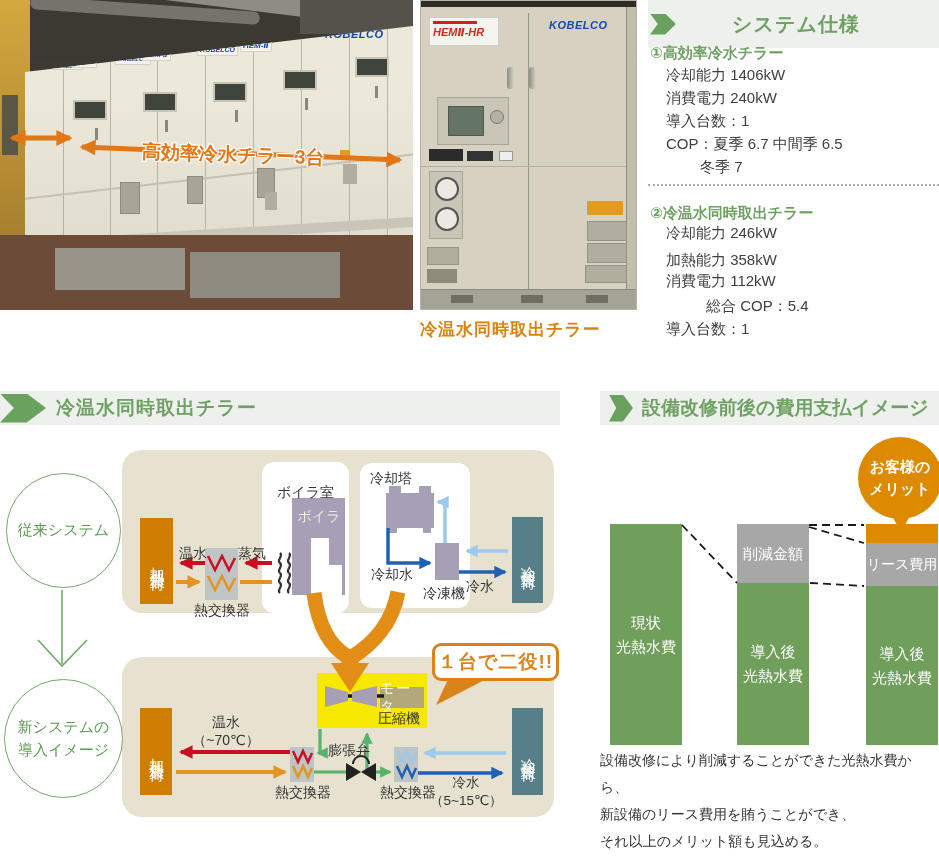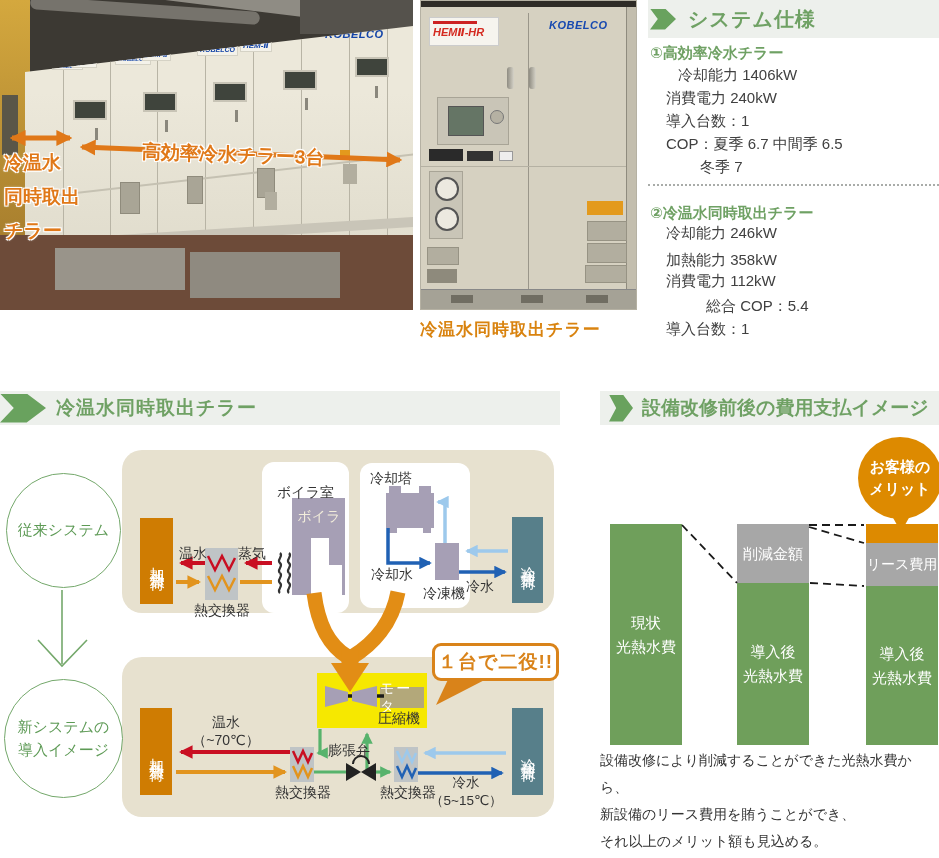--- a/index.html
+++ b/index.html
@@ -96,23 +96,20 @@
       <div class="chip" style="left:90px;top:55px;font-size:6px;">KOBELCO</div>
       <div class="chip" style="left:117px;top:50px;font-size:7px;">HEM-Ⅱ</div>
       <div class="chip" style="left:172px;top:45px;font-size:7px;">KOBELCO</div>
       <div class="chip" style="left:215px;top:40px;font-size:8px;">HEM-Ⅱ</div>
       <div class="abs" style="left:300px;top:28px;color:#1545a8;font-weight:bold;font-style:italic;font-size:11px;letter-spacing:0.5px;">KOBELCO</div>
     </div>
     <div class="abs" style="left:0;top:235px;width:413px;height:75px;background:#6d4b39;"></div>
     <div class="abs" style="left:55px;top:248px;width:130px;height:42px;background:#99948a;"></div>
     <div class="abs" style="left:190px;top:252px;width:150px;height:46px;background:#8f8a80;"></div>
   </div>
-  <div class="anno-text" style="left:4px;top:146px;font-size:19px;line-height:34px;">冷温水
-同時取出
-チラー</div>
   <div class="anno-text" style="left:142px;top:142px;font-size:19px;transform:rotate(2deg);">高効率冷水チラー3台</div>
 
   <div class="photoM">
     <div class="abs" style="left:0;top:0;width:217px;height:6px;background:#2f2c27;"></div>
     <div class="abs" style="left:107px;top:12px;width:1px;height:278px;background:#9a968a;"></div>
     <div class="abs" style="left:0;top:165px;width:217px;height:1px;background:#b5b1a3;"></div>
     <div class="abs" style="left:205px;top:6px;width:12px;height:284px;background:#c3beae;border-left:1px solid #8f8b7e;"></div>
     <div class="abs" style="left:8px;top:16px;width:68px;height:27px;background:#f6f4ee;border:1px solid #ccc;">
       <div class="abs" style="left:3px;top:3px;width:44px;height:3px;background:#cc2222;"></div>
       <div class="abs" style="left:3px;top:8px;color:#d42a20;font-weight:bold;font-style:italic;font-size:11px;white-space:nowrap;">HEMⅡ-HR</div>
@@ -136,26 +133,26 @@
     <div class="abs" style="left:164px;top:264px;width:40px;height:16px;background:#b2ae9f;border:1px solid #979384;"></div>
     <div class="abs" style="left:6px;top:246px;width:30px;height:16px;background:#b2ae9f;border:1px solid #979384;"></div>
     <div class="abs" style="left:6px;top:268px;width:30px;height:14px;background:#8e8a7c;"></div>
     <div class="abs" style="left:0;top:288px;width:217px;height:22px;background:#a5a296;border-top:1px solid #888;"></div>
     <div class="abs" style="left:30px;top:294px;width:22px;height:8px;background:#706d62;"></div>
     <div class="abs" style="left:100px;top:294px;width:22px;height:8px;background:#706d62;"></div>
     <div class="abs" style="left:165px;top:294px;width:22px;height:8px;background:#706d62;"></div>
   </div>
   <div class="caption" style="left:420px;top:318px;">冷温水同時取出チラー</div>
 
-  <div class="hbar" style="left:648px;top:0;width:291px;height:38px;">
+  <div class="hbar" style="left:648px;top:0;width:291px;height:48px;gap:44px;">
     <span class="hicon" style="width:26px;height:21px;margin-left:2px;"></span>
     <span class="htitle" style="font-size:20px;margin-left:12px;">システム仕様</span>
   </div>
   <div class="spec-heading" style="left:650px;top:44px;">①高効率冷水チラー</div>
-  <div class="spec-line" style="left:666px;top:66px;margin-left:12px;">冷却能力 1406kW</div>
+  <div class="spec-line" style="left:666px;top:66px;">冷却能力 1406kW</div>
   <div class="spec-line" style="left:666px;top:89px;">消費電力 240kW</div>
   <div class="spec-line" style="left:666px;top:112px;">導入台数：1</div>
   <div class="spec-line" style="left:666px;top:135px;">COP：夏季 6.7 中間季 6.5</div>
   <div class="spec-line" style="left:700px;top:158px;">冬季 7</div>
   <div class="spec-sep" style="left:648px;top:184px;width:291px;"></div>
   <div class="spec-heading" style="left:650px;top:204px;">②冷温水同時取出チラー</div>
   <div class="spec-line" style="left:666px;top:224px;">冷却能力 246kW</div>
   <div class="spec-line" style="left:666px;top:251px;">加熱能力 358kW</div>
   <div class="spec-line" style="left:666px;top:272px;">消費電力 112kW</div>
   <div class="spec-line" style="left:666px;top:297px;margin-left:40px;">総合 COP：5.4</div>

